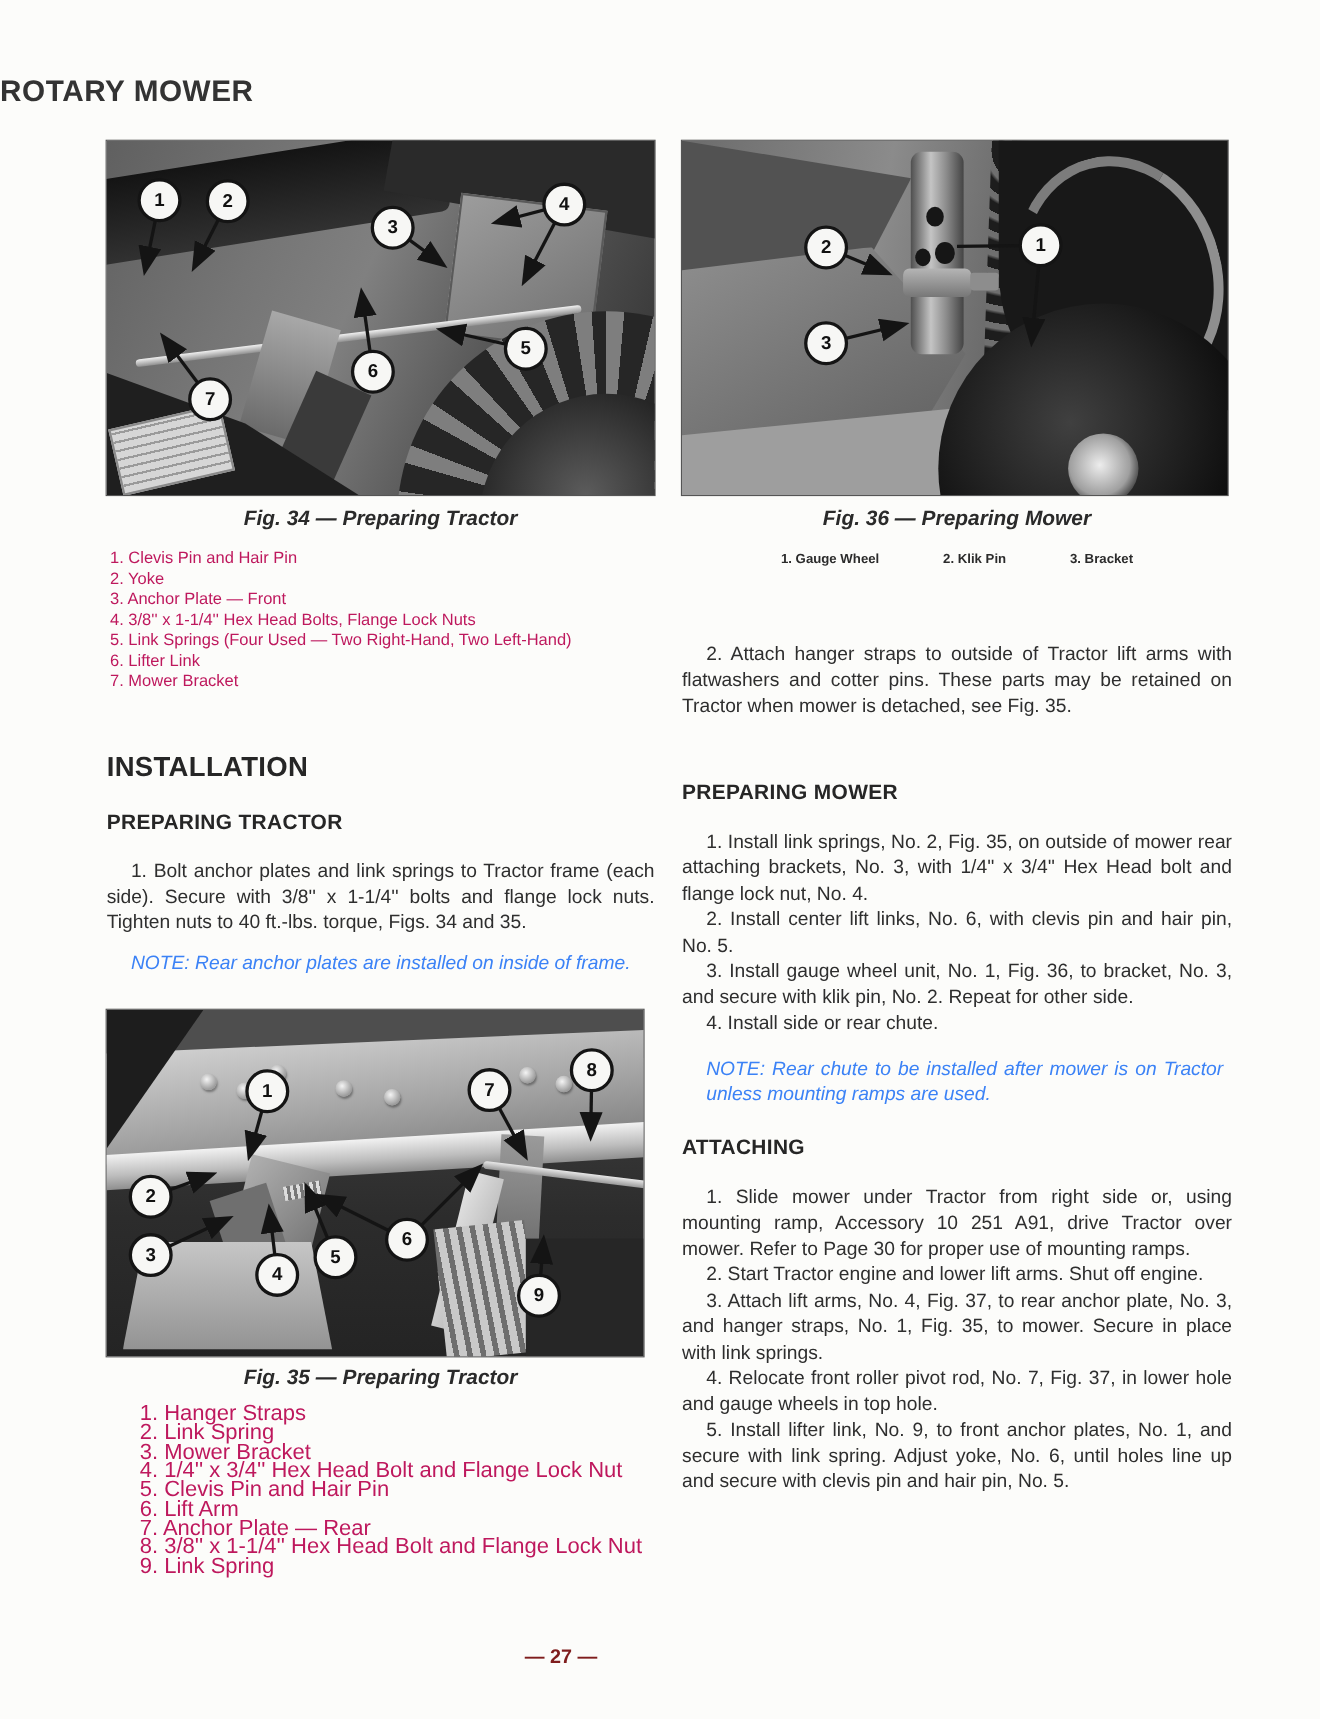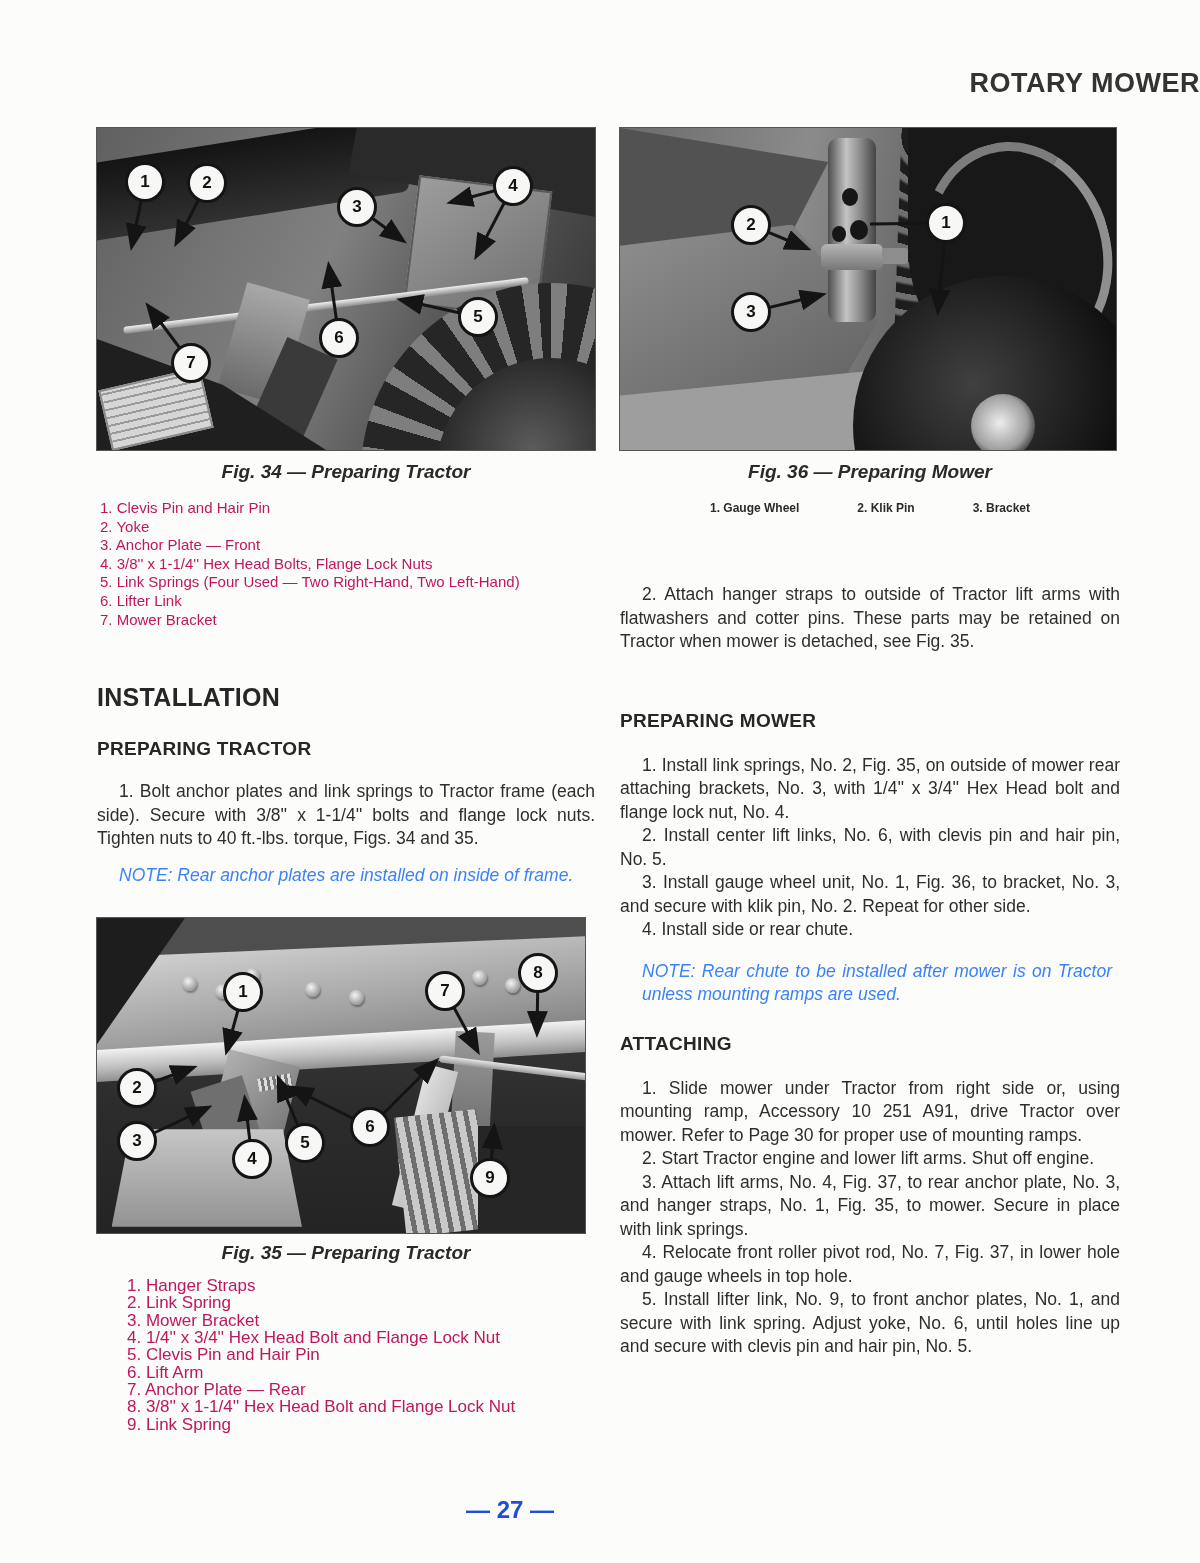--- a/index.html
+++ b/index.html
@@ -1,35 +1,35 @@
 <!DOCTYPE html>
 <html><head>
 <meta charset="utf-8">
 <style>
   html,body{margin:0;padding:0;background:#e8e8e6;}
   .page{position:relative;width:1200px;height:1563px;background:#fcfcfa;
         font-family:"Liberation Sans",sans-serif;color:#2d2d2d;overflow:hidden;}
-  .title{position:absolute;top:68px;left:0;width:1200px;margin:0;text-align:right;
+  .title{position:absolute;top:68px;left:0;width:1200px;margin:0;text-align:left;
          font-size:27px;font-weight:bold;letter-spacing:.5px;color:#333;}
   .col{position:absolute;top:0;}
   .col.left{left:97px;width:498px;}
   .col.right{left:620px;width:500px;}
 
   
   .photo{position:relative;overflow:hidden;background:#777;outline:1px solid #555;}
   .photo .sh{position:absolute;}
   .arrows{position:absolute;inset:0;z-index:5;}
   .callout{position:absolute;z-index:6;width:34px;height:34px;border-radius:50%;
            background:#f7f7f5;border:3px solid #141414;display:flex;align-items:center;
            justify-content:center;transform:translate(-50%,-50%);
            font-weight:bold;font-size:17px;color:#111;}
   .caption{margin-top:11px;text-align:center;font-size:19px;font-weight:bold;color:#2a2a2a;font-style:italic;}
   ul.parts{margin:16px 0 0 0;padding:0 0 0 3px;list-style:none;
            font-weight:normal;font-size:15px;line-height:18.6px;color:#be185d;}
-  ul.parts.indent{padding-left:30px;font-size:17px;line-height:17.3px;margin-top:13px;}
+  ul.parts.indent{padding-left:30px;font-size:20px;line-height:17.3px;margin-top:13px;}
   .parts-row{margin-top:18px;display:flex;justify-content:center;column-gap:58px;
              font-weight:bold;font-size:12px;color:#2b2b2b;}
 
   h2{margin:54px 0 0 0;font-size:25px;letter-spacing:.3px;color:#262626;}
   h3{margin:26px 0 0 0;font-size:19px;letter-spacing:.3px;color:#262626;}
   h3.pm{margin-top:56px;}
   p.body{margin:20px 0 0 0;font-size:17.5px;line-height:23.5px;text-align:justify;
          text-indent:22px;color:#2e2e2e;}
   p.body.step{margin-top:0;}
   p.body.hanger{margin-top:68px;}
@@ -85,21 +85,21 @@
   .f35 .plateC{left:21%;top:52%;width:11%;height:20%;background:#6f6f6f;transform:rotate(-18deg);}
   .f35 .springC{left:33%;top:50%;width:7%;height:4%;background:repeating-linear-gradient(90deg,#ddd 0 3px,#777 3px 6px);transform:rotate(-10deg);}
   .f35 .bracketR{left:73%;top:36%;width:8%;height:34%;background:linear-gradient(#9a9a9a,#6d6d6d);transform:rotate(3deg);}
   .f35 .rodR{left:70%;top:47%;width:36%;height:7px;background:linear-gradient(#e8e8e8,#999);transform:rotate(7deg);border-radius:3px;}
   .f35 .strap{left:64%;top:47%;width:6.5%;height:46%;background:linear-gradient(100deg,#e3e3e3,#b0b0b0);transform:rotate(14deg);}
   .f35 .plateBL{left:3%;top:67%;width:39%;height:31%;background:linear-gradient(#c6c6c6,#939393);clip-path:polygon(10% 0,90% 0,100% 100%,0 100%);}
   .f35 .labelR{left:62%;bottom:0;width:17%;height:38%;background:repeating-linear-gradient(85deg,#c9c9c9 0 7px,#6e6e6e 7px 12px);transform:rotate(-6deg);}
   .f35 .darkR{right:0;bottom:0;width:22%;height:34%;background:#262626;}
 
   .footer{position:absolute;top:1496px;left:0;width:1020px;text-align:center;
-          font-size:24px;font-weight:bold;color:#1d4ed8;}
+          font-size:18px;font-weight:bold;color:#7f1d1d;}
 </style>
 </head>
 <body>
 
 <div class="page">
 
   <h1 class="title">ROTARY MOWER</h1>
 
   <div class="col left">
 

